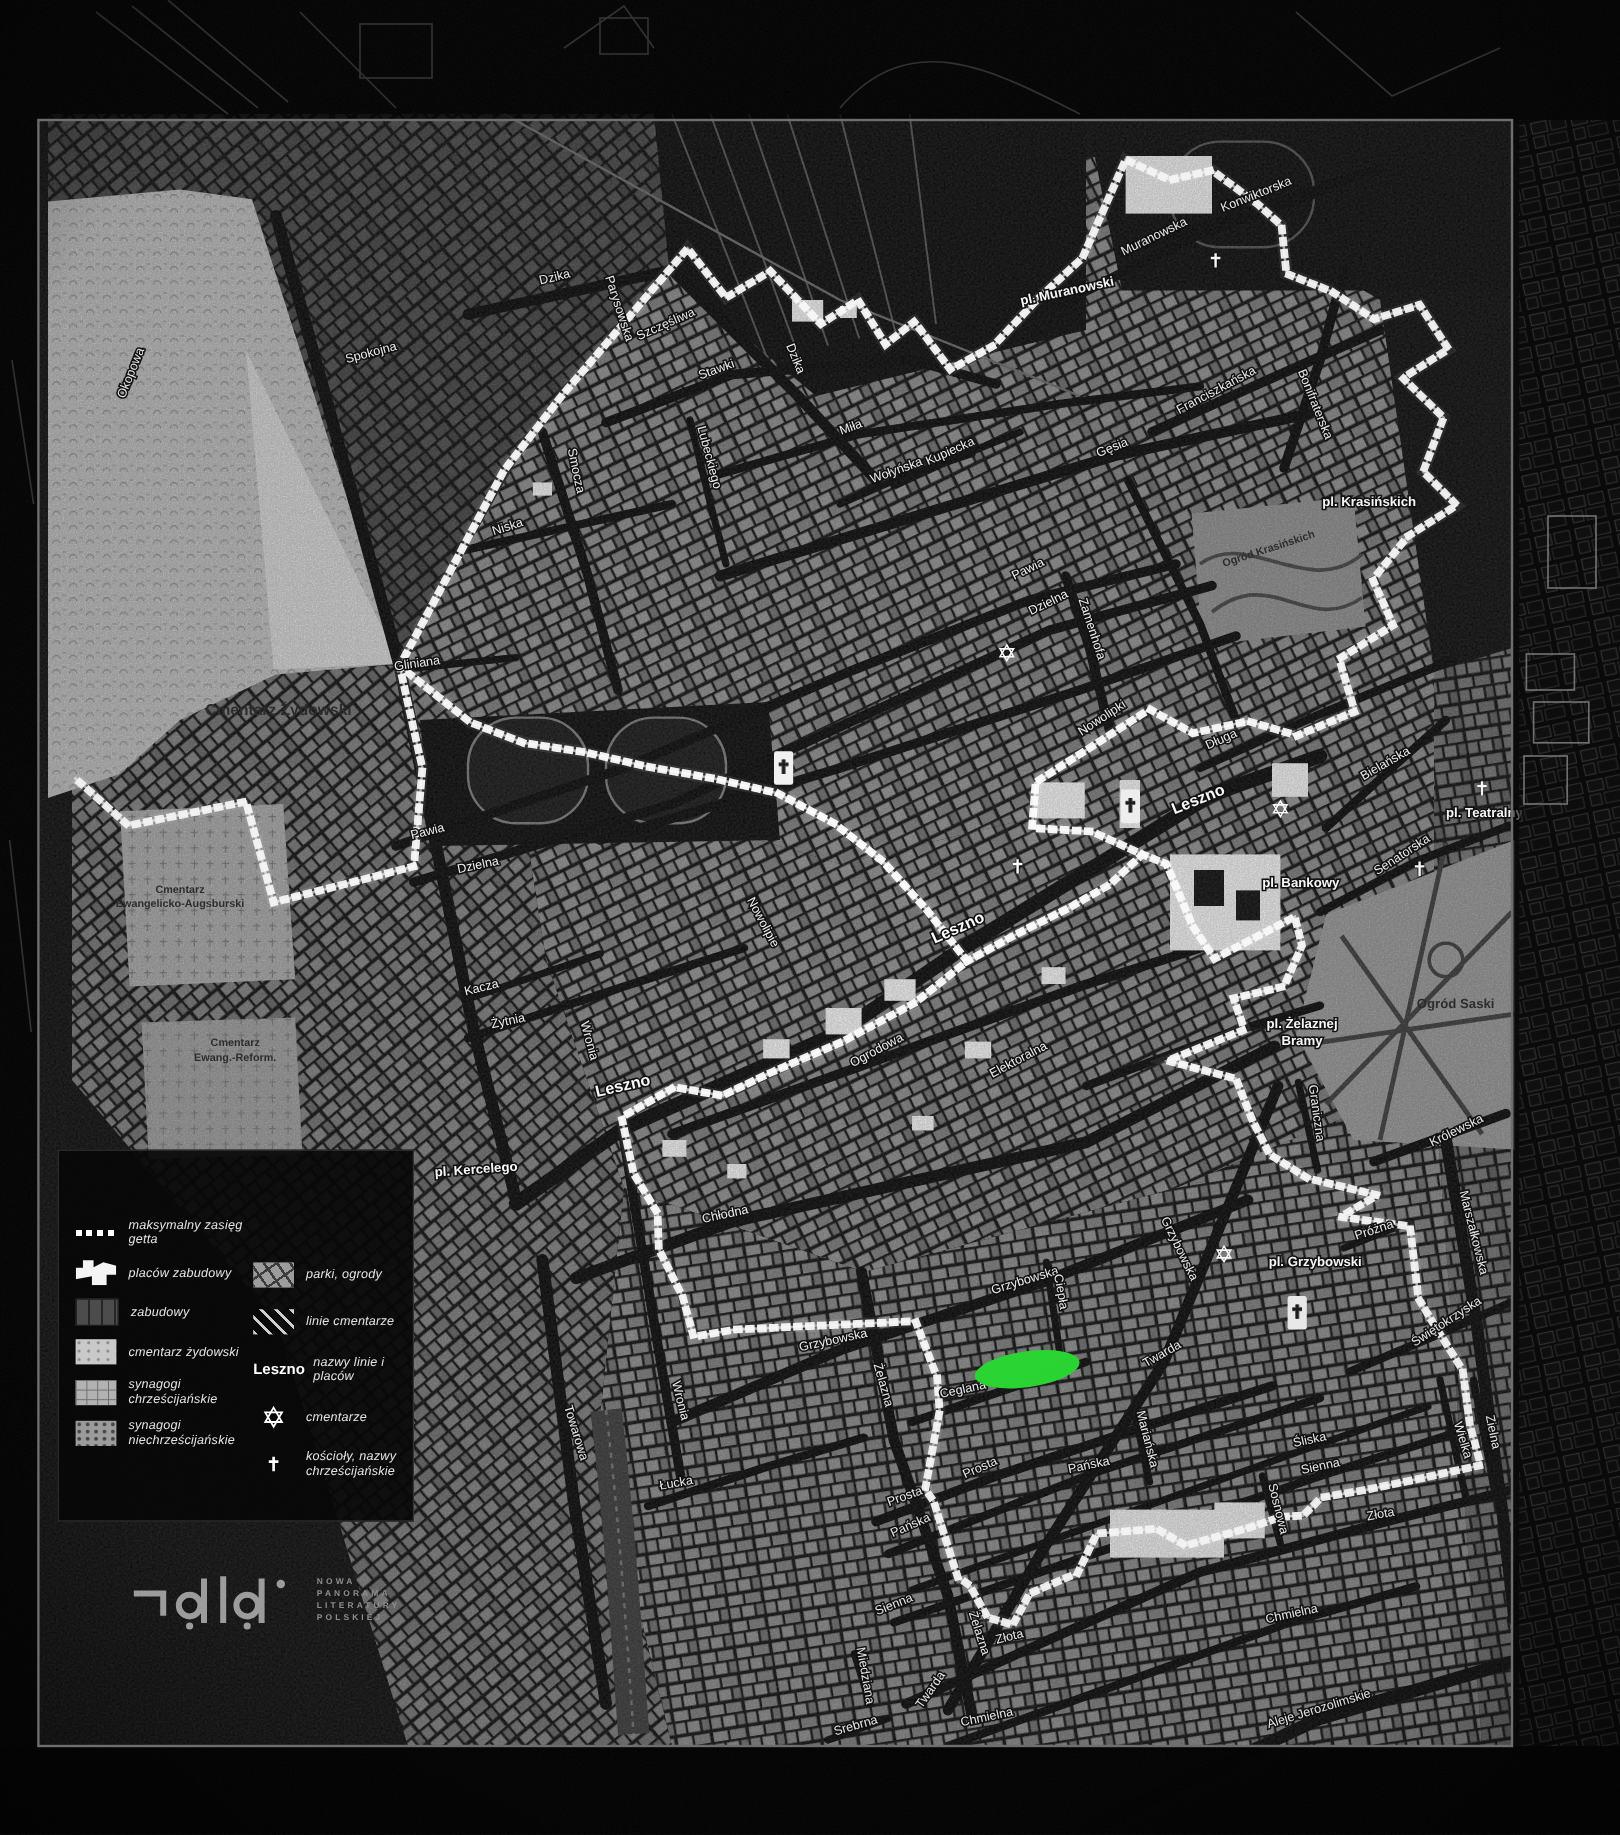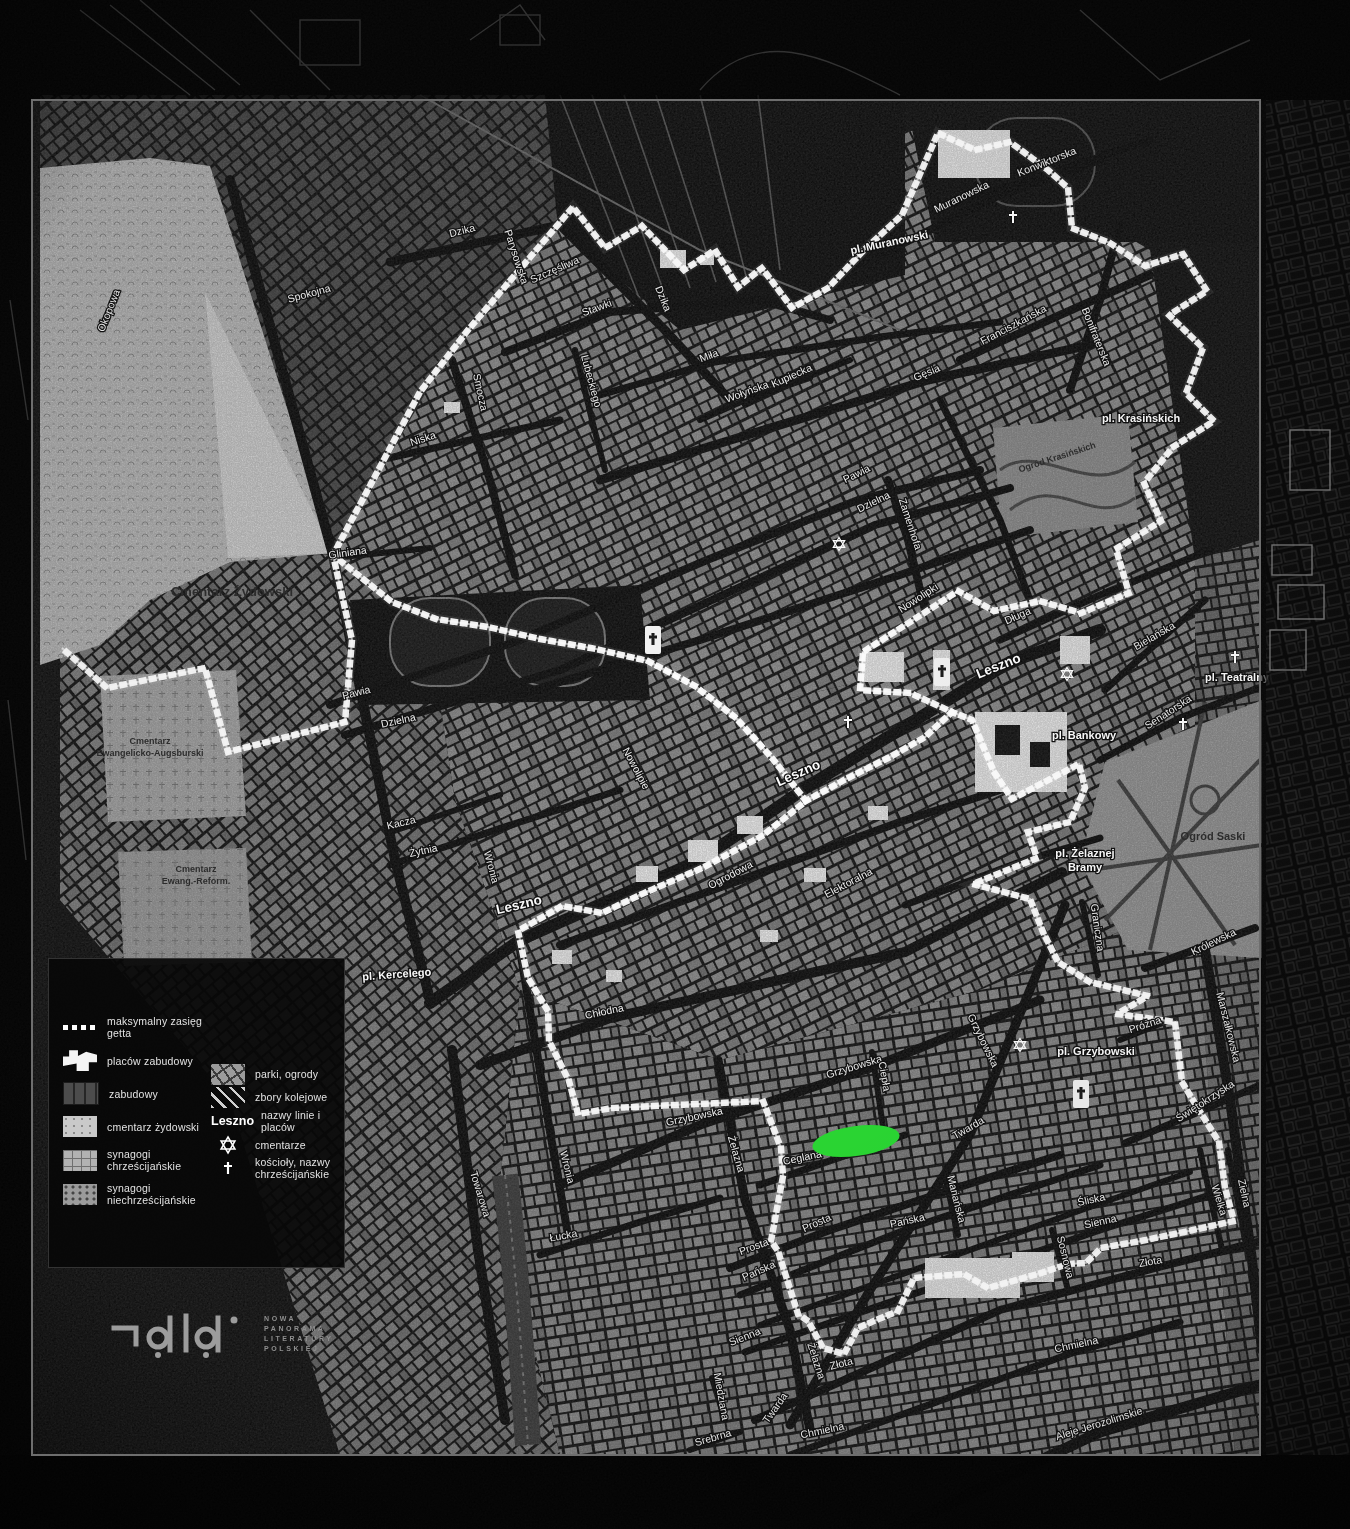--- a/index.html
+++ b/index.html
@@ -4,23 +4,23 @@
 <style>
   html,body{margin:0;padding:0;background:#000;}
   .stage{position:relative;width:1350px;height:1529px;margin:0 auto;background:#060606;
          font-family:"Liberation Sans",sans-serif;overflow:hidden;}
   .stage svg.map{position:absolute;left:0;top:0;}
   
   .panel{position:absolute;left:48px;top:958px;width:297px;height:310px;
          background:rgba(8,8,8,.93);border:1px solid #333;box-sizing:border-box;z-index:30;}
   .col{position:absolute;display:flex;flex-direction:column;}
   .col1{left:14px;top:56px;width:158px;gap:10px;}
-  .col2{left:162px;top:104px;width:130px;gap:0;}
+  .col2{left:162px;top:92px;width:130px;gap:16px;}
   .lrow{display:flex;align-items:center;gap:10px;min-height:23px;}
-  .llab{font-size:10.5px;color:#e3e3e3;letter-spacing:.2px;line-height:1.15;}
+  .llab{font-size:10.5px;color:#e3e3e3;letter-spacing:.2px;line-height:1.15;font-style:italic;}
   .sw{width:34px;height:21px;flex:none;position:relative;}
   .sw.dash{height:5px;background:repeating-linear-gradient(90deg,#fff 0 5px,transparent 5px 9px);}
   .sw.ruin{background:#f4f4f4;clip-path:polygon(0 30%,18% 30%,18% 0,44% 0,44% 28%,68% 8%,100% 22%,100% 58%,76% 58%,76% 100%,40% 100%,40% 64%,0 76%);}
   .sw.block{background:#3d3d3d;background-image:repeating-linear-gradient(90deg,#4c4c4c 0 9px,#262626 9px 11px);border:1px solid #1c1c1c;}
   .sw.cem-jew{background:#c9c9c9;background-image:radial-gradient(circle at 3px 3px,#8a8a8a 1px,transparent 1.5px);background-size:8px 7px;}
   .sw.cem-chr{background:#b2b2b2;background-image:linear-gradient(#6f6f6f 1px,transparent 1px),linear-gradient(90deg,#6f6f6f 1px,transparent 1px);background-size:9px 8px;}
   .sw.cem-non{background:#9b9b9b;background-image:radial-gradient(circle at 3px 3px,#454545 1.3px,transparent 1.8px);background-size:7px 6px;}
   .sw.park{background:#9c9c9c;background-image:repeating-linear-gradient(55deg,#3c3c3c 0 2px,transparent 2px 9px),repeating-linear-gradient(-35deg,#3c3c3c 0 2px,transparent 2px 12px);}
   .sw.rail{background:repeating-linear-gradient(45deg,#cfcfcf 0 2.5px,transparent 2.5px 9px);}
   .sw.text{display:flex;align-items:center;justify-content:flex-start;font-weight:bold;color:#fff;font-size:12.5px;width:40px;}
@@ -420,21 +420,21 @@
           <div class="llab">synagogi niechrześcijańskie</div>
         </div>
       </div>
   <div id="leg2" class="col col2">
         <div class="lrow">
           <div class="sw park"></div>
           <div class="llab">parki, ogrody</div>
         </div>
         <div class="lrow">
           <div class="sw rail"></div>
-          <div class="llab">zbory kolejowe</div>
+          <div class="llab">linie cmentarze</div>
         </div>
         <div class="lrow">
           <div class="sw text">Leszno</div>
           <div class="llab">nazwy linie i placów</div>
         </div>
         <div class="lrow">
           <div class="sw star">
             <svg width="26" height="26" viewBox="0 0 26 26">
               <path d="M13,5 L19.96,17 L6.04,17 Z" fill="none" stroke="#fff" stroke-width="1.5"></path>
               <path d="M13,21 L19.96,9 L6.04,9 Z" fill="none" stroke="#fff" stroke-width="1.5"></path>

